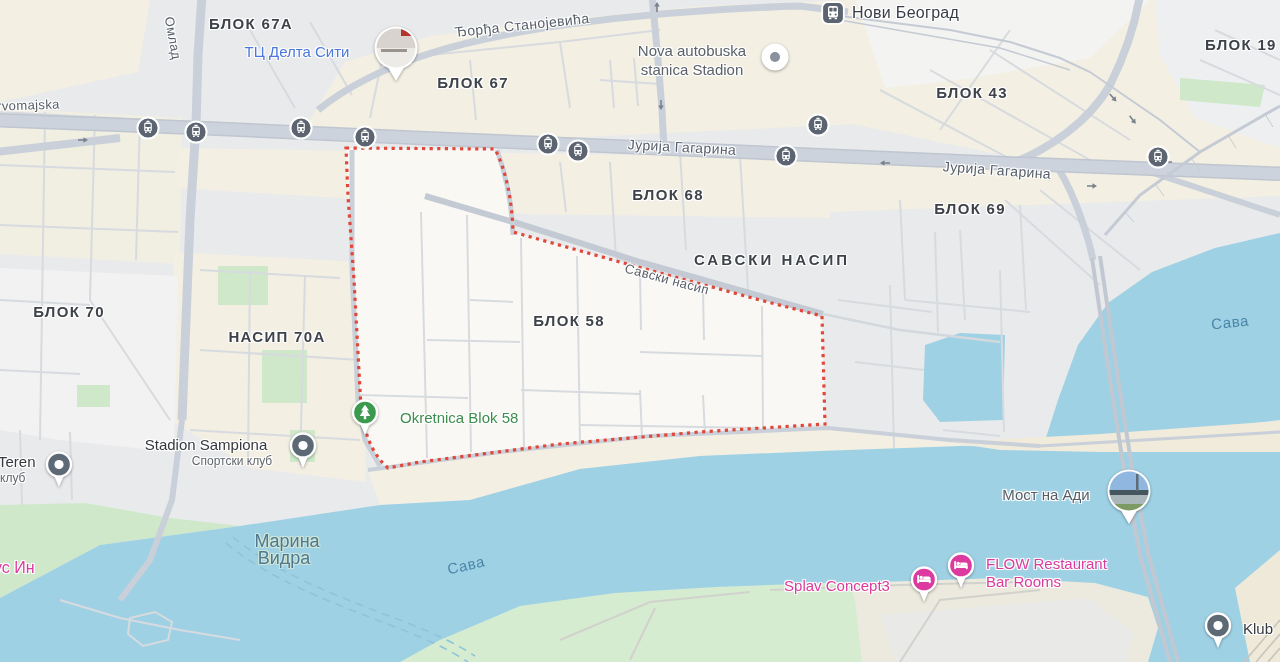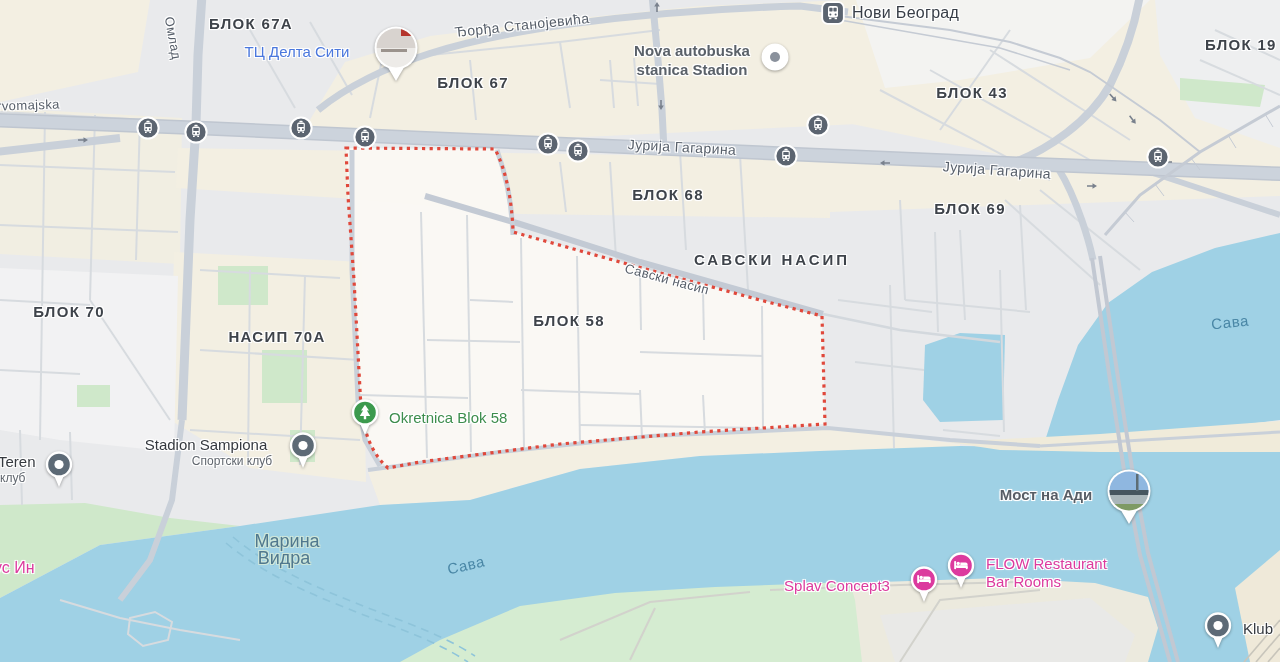--- a/index.html
+++ b/index.html
@@ -8,26 +8,26 @@
   #base{position:absolute;left:0;top:0;}
   .lbl{position:absolute;white-space:nowrap;transform:translate(-50%,-50%);
        text-shadow:-1px -1px 0 #fff,1px -1px 0 #fff,-1px 1px 0 #fff,1px 1px 0 #fff,0 0 3px #fff;}
   .lbl-block{font-weight:700;color:#3e434a;font-size:15px;letter-spacing:1.3px;}
   .lbl-area{font-weight:700;color:#3e434a;font-size:15px;letter-spacing:3px;}
   .lbl-street{font-weight:500;color:#565e69;font-size:13px;letter-spacing:.4px;}
   .lbl-water{font-weight:500;color:#4a87a6;font-size:15px;letter-spacing:.6px;
        text-shadow:-1px -1px 0 #9fd1e5,1px -1px 0 #9fd1e5,-1px 1px 0 #9fd1e5,1px 1px 0 #9fd1e5;}
   .lbl-water-sm{font-weight:500;color:#50788e;font-size:18px;
        text-shadow:-1px -1px 0 #cfe7da,1px -1px 0 #cfe7da,-1px 1px 0 #cfe7da,1px 1px 0 #cfe7da;}
-  .lbl-poi{font-weight:700;color:#5a6169;font-size:15px;line-height:19px;text-align:left;padding-left:10px;}
+  .lbl-poi{font-weight:400;color:#5a6169;font-size:15px;line-height:19px;text-align:left;padding-left:10px;}
   .lbl-poi-dark{font-weight:500;color:#35393f;font-size:15px;}
   .lbl-sub{font-weight:400;color:#60666e;font-size:12px;}
   .lbl-transit{font-weight:500;color:#383e47;font-size:16px;letter-spacing:.3px;}
   .lbl-blue{font-weight:500;color:#4a77dd;font-size:15px;}
-  .lbl-green{font-weight:500;color:#3d8d4d;font-size:15px;}
+  .lbl-green{font-weight:500;color:#3d8d4d;font-size:15px;margin-left:11px;}
   .lbl-pink{font-weight:500;color:#dc3a9e;font-size:15px;}
   .left-anchor{transform:translate(0,-50%);}
   .mk{position:absolute;}
   .shadow{filter:drop-shadow(0 1px 1.5px rgba(0,0,0,.35));}
 </style>
 </head>
 <body>
 
 <div id="map">
 

